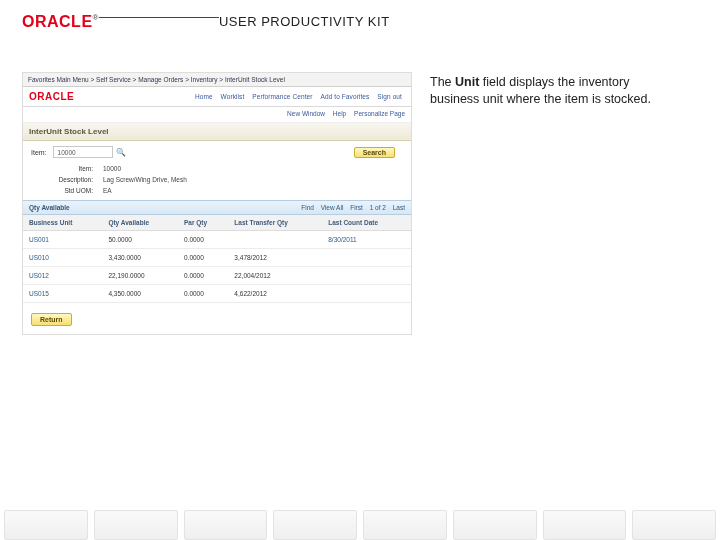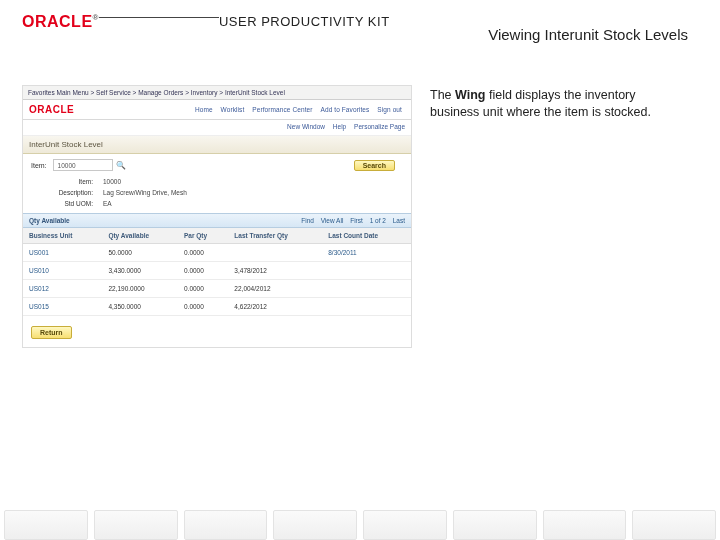--- a/index.html
+++ b/index.html
@@ -85,21 +85,21 @@
     font-size: 6.5px;
     color: #3b5998;
     padding: 3px 6px 5px 0;
     border-bottom: 1px solid #eee;
   }
   .sub-links span { margin-left: 6px; }
 
   .panel-title {
     background: linear-gradient(#f8f6ef, #eee9d8);
     color: #5c5540;
-    font-weight: 400;
+    font-weight: 700;
     font-size: 8px;
     padding: 4px 6px;
     border-bottom: 1px solid #d6cfa9;
   }
   .form-row {
     display: flex;
     align-items: center;
     gap: 6px;
     padding: 5px 8px;
   }
@@ -209,21 +209,20 @@
 <body>
 
 <div class="header">
   <div class="logo-block">
     <div class="logo-oracle">
       <span>ORACLE</span><sup>®</sup>
     </div>
     <div class="logo-divider"></div>
     <div class="logo-sub">USER PRODUCTIVITY KIT</div>
   </div>
-  <div class="doc-title">Viewing Interunit Stock Levels</div>
 </div>
 
 <div class="content">
 
   <div class="shot">
     <div class="tabbar">Favorites    Main Menu &gt; Self Service &gt; Manage Orders &gt; Inventory &gt; InterUnit Stock Level</div>
     <div class="orabar">
       <span class="ora-red">ORACLE</span>
       <span class="nav-links">
         <span>Home</span>
@@ -311,21 +310,21 @@
             <td class="date"></td>
           </tr>
         </tbody>
     </table>
 
     <span class="return-btn">Return</span>
   </div>
 
   <div class="instructions">
     <div class="step-body">
-      <span>The </span><b>Wing</b><span> field displays the inventory business unit where the item is stocked.</span>
+      <span>The </span><b>Unit</b><span> field displays the inventory business unit where the item is stocked.</span>
     </div>
   </div>
 
 </div>
 
 <div class="thumbs">
   <div class="thumb"></div>
   <div class="thumb"></div>
   <div class="thumb"></div>
   <div class="thumb"></div>

